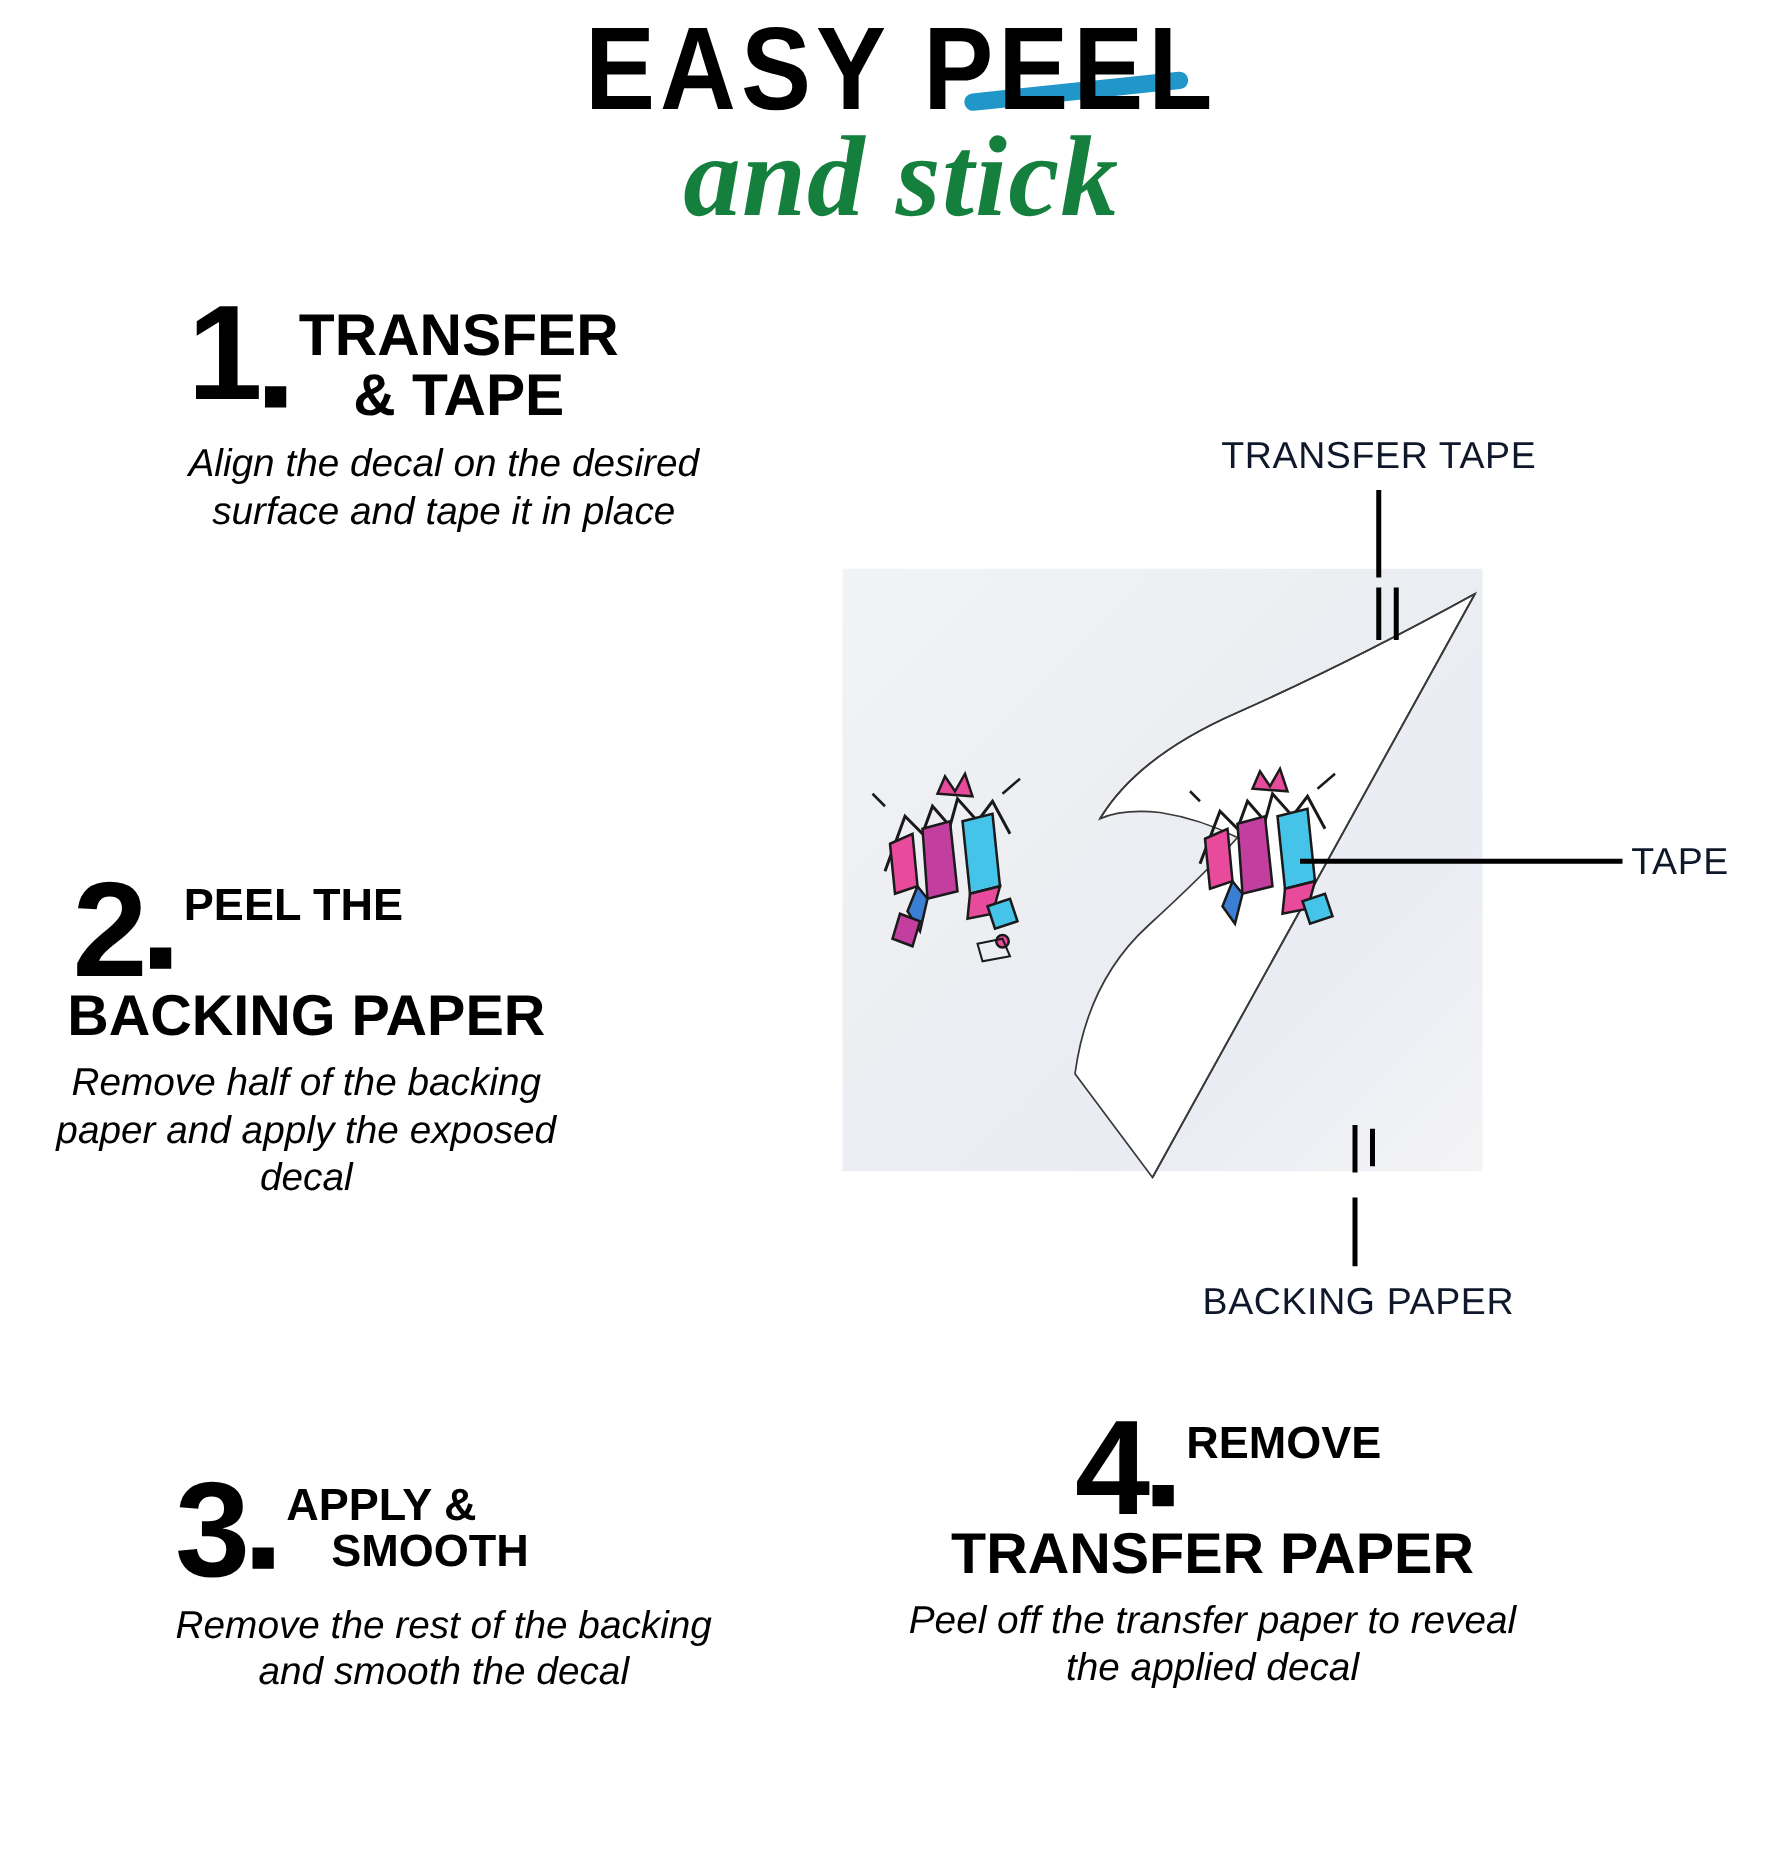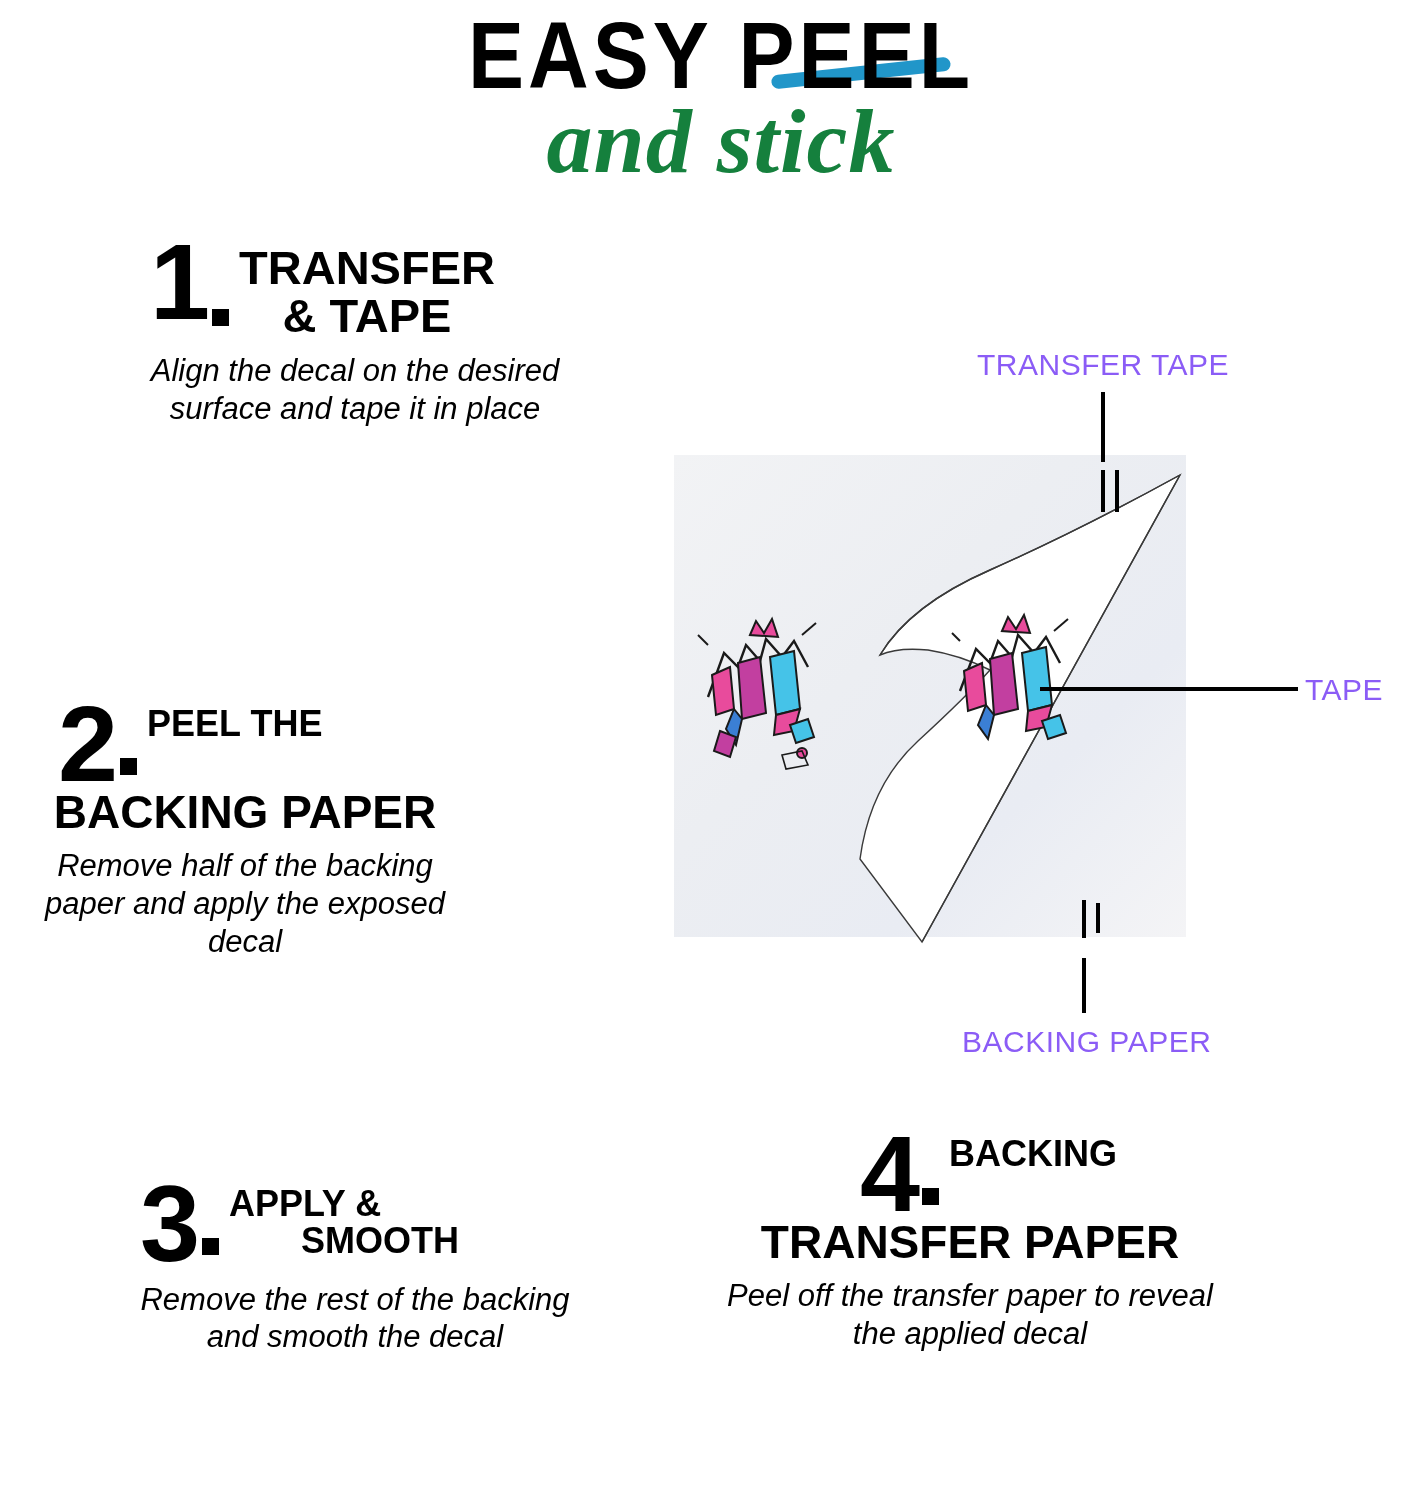--- a/index.html
+++ b/index.html
@@ -172,21 +172,21 @@
   }
   #decal-left  { top: 150px; left: 30px; transform: rotate(0deg); }
   #decal-right { top: 150px; left: 290px; }
 
   
   .callout-label {
     position: absolute;
     font-family: "Liberation Sans", sans-serif;
     font-size: 30px;
     letter-spacing: 0.5px;
-    color: #8b5cf6;
+    color: #0f172a;
     white-space: nowrap;
   }
   .leader {
     position: absolute;
     background: #000;
   }
   #lbl-transfer-tape { top: 348px; left: 977px; }
   #lead-tape-a { top: 392px; left: 1101px; width: 4px; height: 70px; }
   #lead-tape-b { top: 470px; left: 1101px; width: 4px; height: 42px; }
   #lead-tape-c { top: 470px; left: 1115px; width: 4px; height: 42px; }
@@ -229,31 +229,31 @@
   <div class="step-title-wide">BACKING PAPER</div>
   <div class="step-body">Remove half of the backing paper and apply the exposed decal</div>
 </div>
 
 <div class="step" id="step-3">
   <div class="step-head">
     <span class="step-num">3</span>
     <span class="step-dot"></span>
     <span class="step-title">
       <span>APPLY &amp;</span><br>
-      <span style="display:inline-block;width:100%;text-align:right;margin-left:36px;">SMOOTH</span>
+      <span style="display:inline-block;width:100%;text-align:left;margin-left:36px;">SMOOTH</span>
     </span>
   </div>
   <div class="step-body">Remove the rest of the backing and smooth the decal</div>
 </div>
 
 <div class="step" id="step-4">
   <div class="step-head">
     <span class="step-num">4</span>
     <span class="step-dot"></span>
-    <span class="step-title">BACKING</span>
+    <span class="step-title">REMOVE</span>
   </div>
   <div class="step-title-wide">TRANSFER PAPER</div>
   <div class="step-body">Peel off the transfer paper to reveal the applied decal</div>
 </div>
 
 <div id="illustration">
   <div id="sheet-base"></div>
 
   <svg id="peel-svg" viewBox="0 0 540 490">
 

